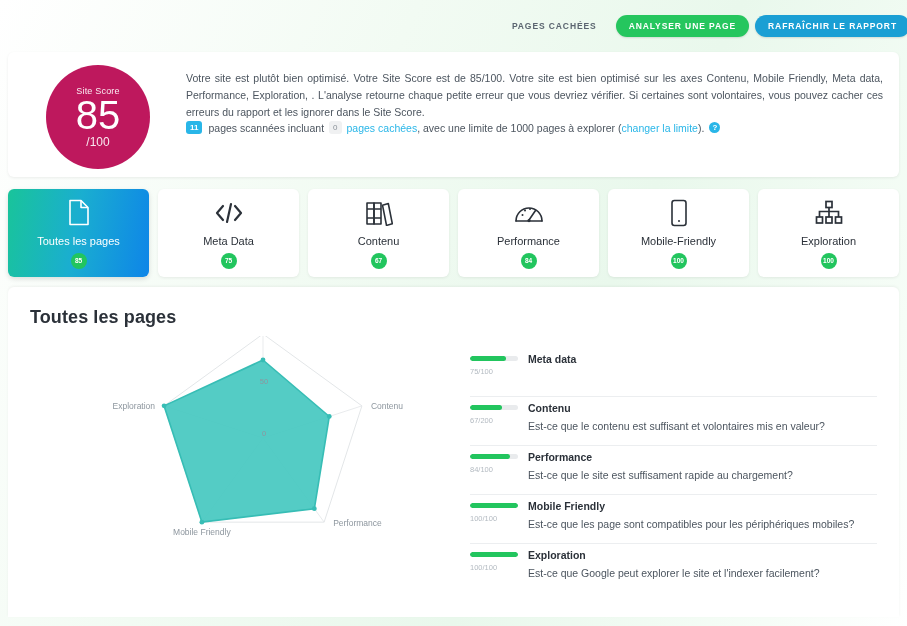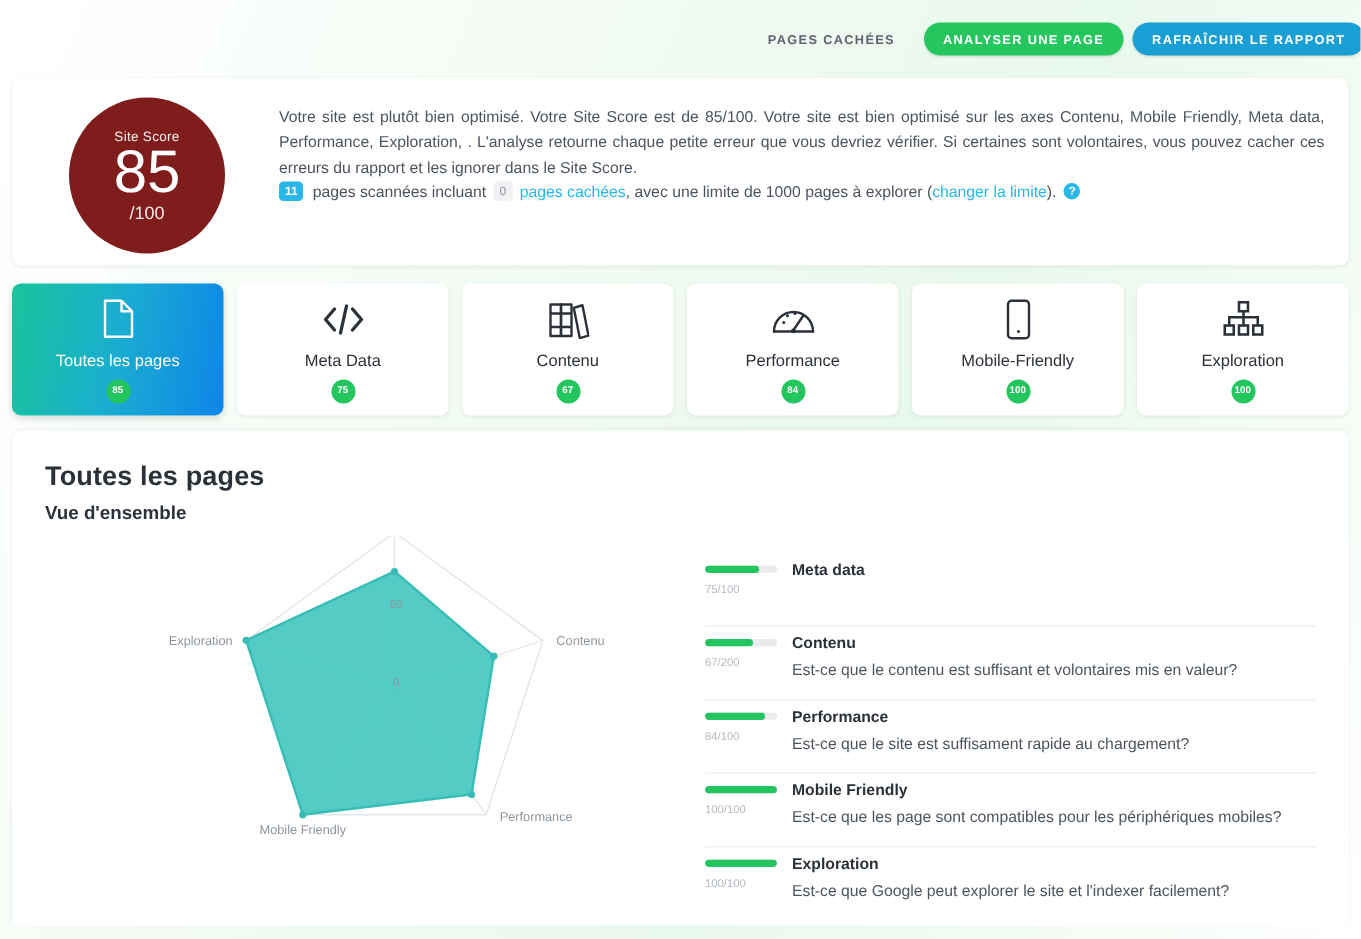--- a/index.html
+++ b/index.html
@@ -62,21 +62,21 @@
     box-shadow: 0 1px 3px rgba(0,0,0,.07);
     height: 125px;
     display: flex;
     align-items: flex-start;
     padding: 12px 16px 0 16px;
     position: relative;
   }
   .score-circle {
     width: 104px; height: 104px;
     border-radius: 50%;
-    background: #7f1d1d;
+    background: #be185d;
     color: #ffffff;
     display: flex;
     flex-direction: column;
     align-items: center;
     justify-content: center;
     flex: 0 0 104px;
     margin-left: 22px;
     margin-top: 1px;
   }
   .score-label { font-size: 9px; opacity: .92; letter-spacing: .2px; margin-bottom: -4px; }
@@ -309,21 +309,20 @@
         <path d="M14 7.5v4M4.5 17v-5.5h19V17M14 11.5V17"></path>
       </svg>
     </div>
     <div class="tab-label">Exploration</div>
     <div class="tab-badge">100</div>
   </div>
 </div>
 
 <div class="panel">
   <div class="panel-title">Toutes les pages</div>
-  <div class="panel-sub">Vue d'ensemble</div>
 
   <div class="panel-body">
 
     <div class="chart-wrap">
       <svg id="radar-svg" width="430" height="250" viewBox="0 0 430 250">
           <polygon points="233,-2 331.909877694696,69.86223258500547 294.1296662384172,186.13776741499453 171.8703337615828,186.13776741499453 134.09012230530402,69.86223258500547" fill="none" stroke="#e3e6e8" stroke-width="1"></polygon>
           <line x1="233" y1="102" x2="233" y2="-2" stroke="#e3e6e8" stroke-width="0.8"></line>
           <line x1="233" y1="102" x2="331.909877694696" y2="69.86223258500547" stroke="#e3e6e8" stroke-width="0.8"></line>
           <line x1="233" y1="102" x2="294.1296662384172" y2="186.13776741499453" stroke="#e3e6e8" stroke-width="0.8"></line>
           <line x1="233" y1="102" x2="171.8703337615828" y2="186.13776741499453" stroke="#e3e6e8" stroke-width="0.8"></line>

